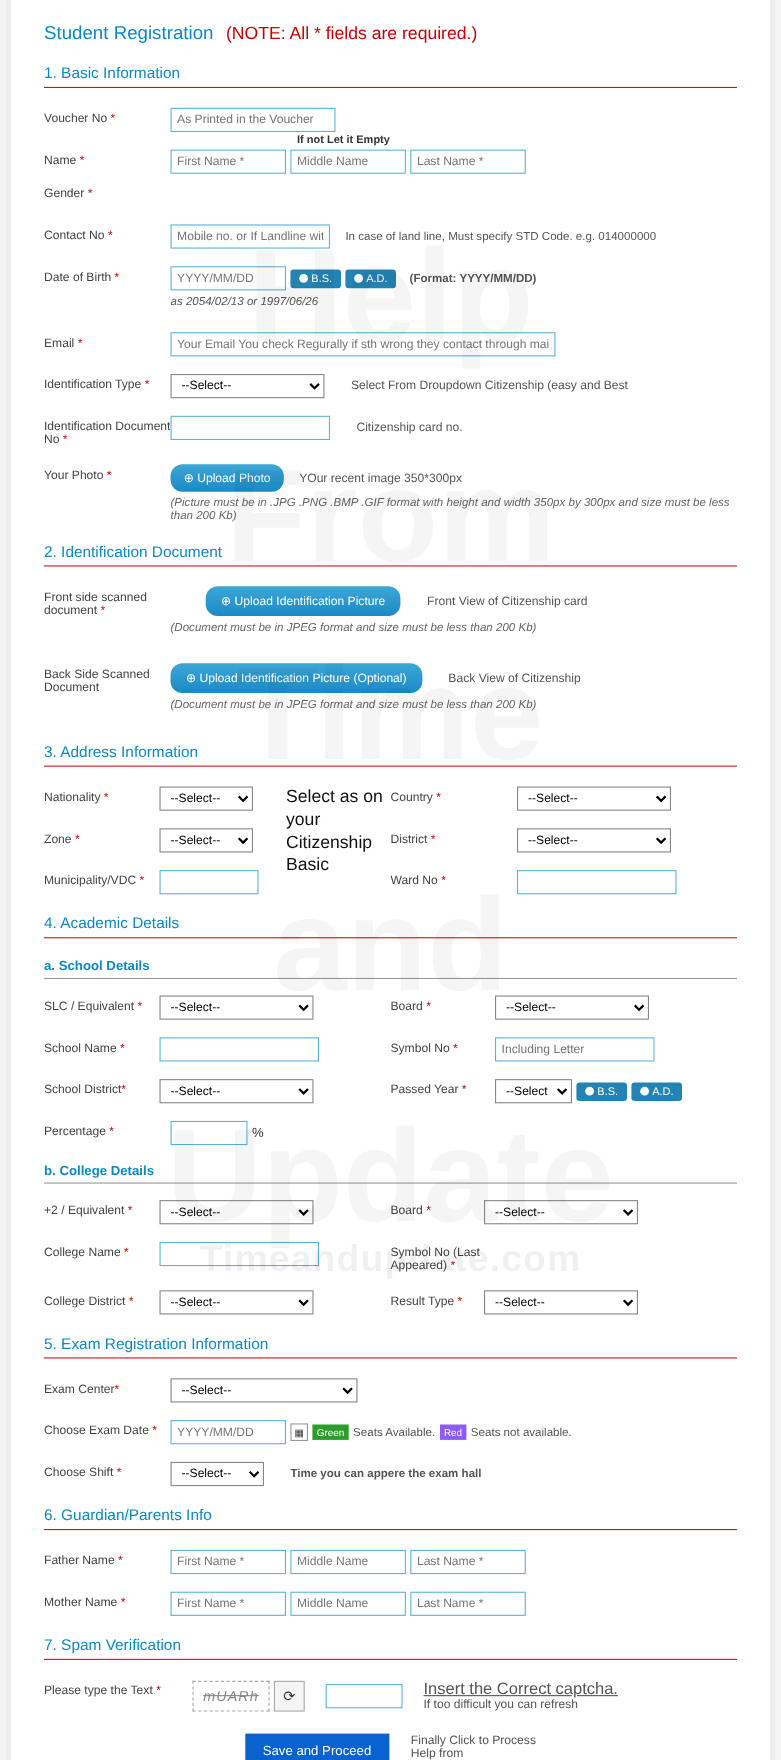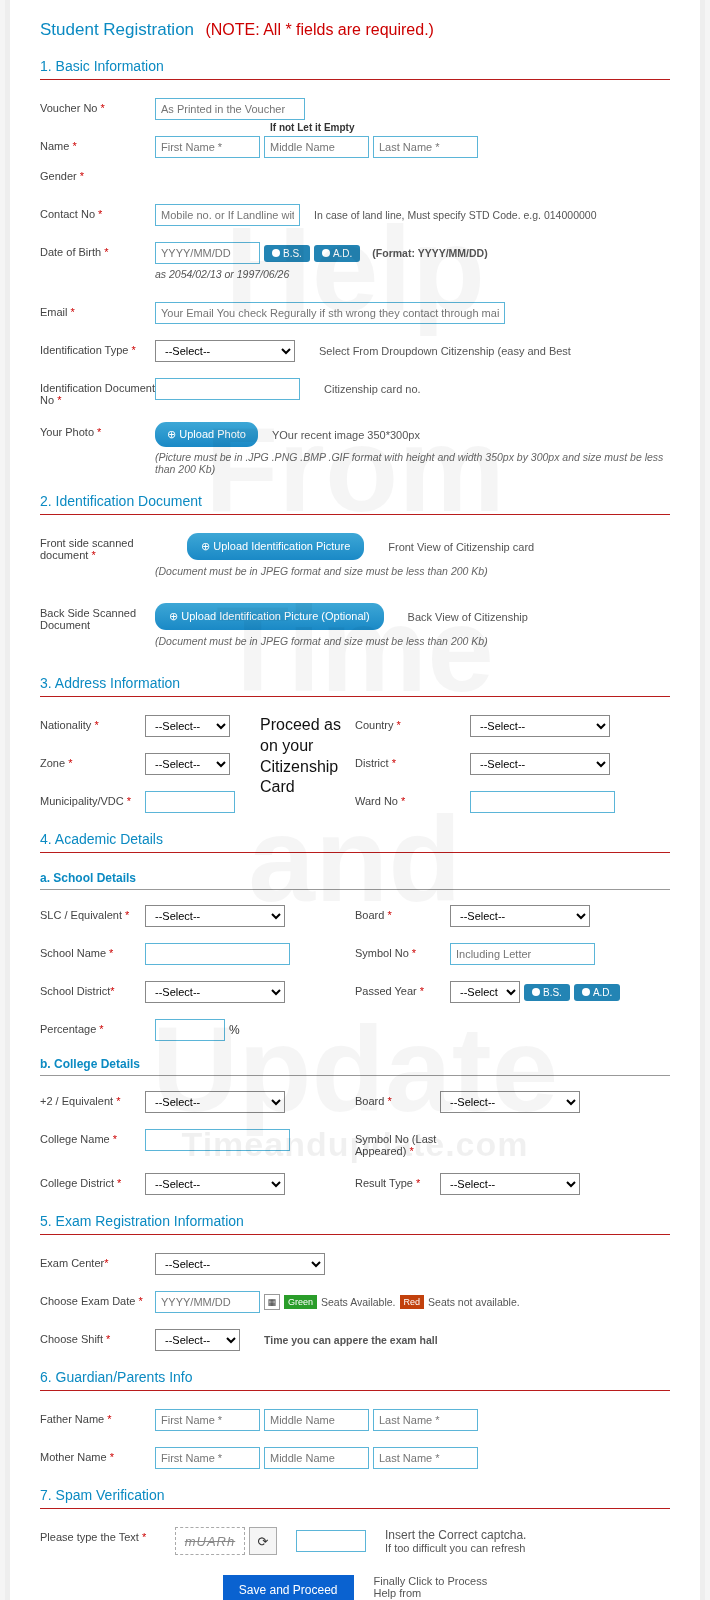--- a/index.html
+++ b/index.html
@@ -27,21 +27,21 @@
 .hint { font-size: 10.5px; color: #555; }
 .hint-it { font-size: 10.5px; color: #666; font-style: italic; }
 .half-row { display: flex; margin-bottom: 16px; }
 .half { flex: 1; display: flex; }
 .half .label-col { width: 105px; }
 .bold-lbl { font-weight: bold; font-size: 10.5px; }
 .watermark { position: absolute; color: rgba(0,0,0,0.04); font-size: 120px; font-weight: bold; pointer-events: none; z-index: 0; left: 50%; transform: translateX(-50%); }
 .overlay-note { position: absolute; font-size: 16px; color: #111; z-index: 5; line-height: 1.3; }
 .cal-icon { width: 16px; height: 16px; border: 1px solid #999; display: inline-flex; align-items: center; justify-content: center; font-size: 9px; background: #fff; }
 .badge-g { background: #2a9d2a; color: #fff; font-size: 9px; padding: 2px 4px; }
-.badge-r { background: #c2410c; color: #fff; font-size: 9px; padding: 2px 4px; }
+.badge-r { background: #8b5cf6; color: #fff; font-size: 9px; padding: 2px 4px; }
 .captcha-box { width: 70px; height: 28px; border: 1px dashed #aaa; display: inline-flex; align-items: center; justify-content: center; font-style: italic; font-size: 13px; color: #888; text-decoration: line-through; letter-spacing: 1px; }
 .refresh-btn { width: 28px; height: 28px; border: 1px solid #aaa; background: #f5f5f5; display: inline-flex; align-items: center; justify-content: center; cursor: pointer; font-size: 13px; }
 .submit { background: #0a62d0; color: #fff; border: none; padding: 8px 16px; font-size: 12px; cursor: pointer; }
 .submit-row { display: flex; justify-content: center; align-items: flex-start; gap: 20px; margin-top: 20px; }
 .wm-url { position: absolute; left: 50%; transform: translateX(-50%); font-size: 34px; color: rgba(0,0,0,0.06); font-weight: bold; pointer-events: none; letter-spacing: 1px; }
 </style>
 </head>
 <body>
 
 <div class="watermark" style="top:200px;">Help</div>
@@ -174,21 +174,21 @@
 <div class="row">
       <div class="label-col"></div>
       <div class="field-col">
         <span class="hint-it">(Document must be in JPEG format and size must be less than 200 Kb)</span>
       </div>
     </div>
 
 <div class="section-title">3. Address Information</div>
 
 <div style="position:relative;">
-<div class="overlay-note" style="top:0px;left:220px;width:100px;">Proceed as on your Citizenship Card</div>
+<div class="overlay-note" style="top:0px;left:220px;width:100px;">Select as on your Citizenship Basic</div>
 
 <div class="half-row">
   <div class="half">
           <div class="label-col"><span>Nationality</span> <span class="req">*</span></div>
           <select class="med"><option>--Select--</option></select>
         </div>
   <div class="half">
           <div class="label-col" style="width:115px;"><span>Country</span> <span class="req">*</span></div>
           <select class="wide"><option>--Select--</option></select>
         </div>
@@ -346,21 +346,21 @@
 
 <div class="section-title">7. Spam Verification</div>
 
 <div class="row">
   <div class="label-col" style="width:135px;"><span>Please type the Text</span> <span class="req">*</span></div>
   <div class="field-col">
     <span class="captcha-box">mUARh</span>
     <span class="refresh-btn">⟳</span>
     <input type="text" class="sm" style="margin-left: 15px;">
     <div style="margin-left:15px;">
-      <div class="hint" style="font-size:12px;">Insert the Correct captcha.</div>
+      <div class="hint" style="font-size:15px;text-decoration:underline;">Insert the Correct captcha.</div>
       <div class="hint" style="font-size:11px;">If too difficult you can refresh</div>
     </div>
   </div>
 </div>
 
 <div class="submit-row">
   <button class="submit">Save and Proceed</button>
   <div>
     <div class="hint" style="font-size:11px;">Finally Click to Process</div>
     <div class="hint" style="font-size:11px;">Help from</div>

